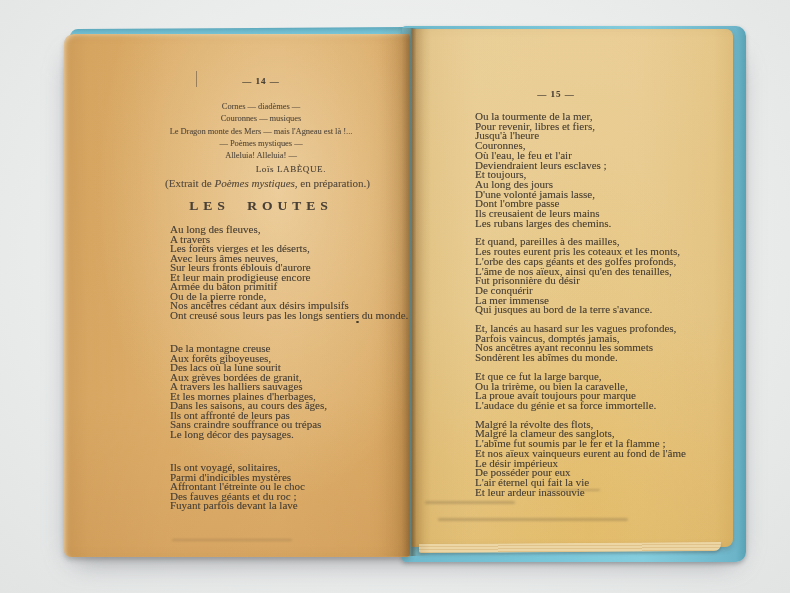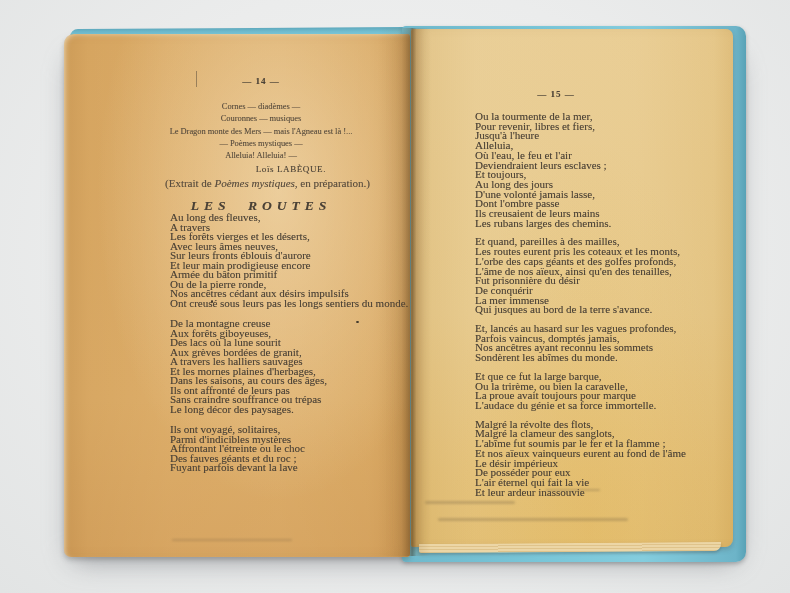--- a/index.html
+++ b/index.html
@@ -84,27 +84,27 @@
 
   .page-number{font-size:9px;font-weight:bold;letter-spacing:1px;text-align:center;height:10px;}
   .rp-content .page-number{width:162px;}
 
   .epigraph{margin-top:15px;text-align:center;font-size:8.4px;line-height:12.3px;color:#584c3e;white-space:nowrap;}
   .author{margin-top:2px;text-align:right;padding-right:47px;font-size:9px;letter-spacing:.6px;height:11px;}
   .note{margin-top:2px;padding-left:16px;font-size:11px;height:11px;white-space:nowrap;color:#584c3e;}
   .note .it{font-style:italic;}
 
   .poem-title{margin-top:10px;text-align:center;font-size:13.5px;font-weight:bold;
-    letter-spacing:5px;word-spacing:9px;height:15px;font-style:italic;}
+    letter-spacing:5px;word-spacing:9px;height:15px;}
 
   .stanza{white-space:nowrap;font-size:11px;}
   .lp-content .stanza{line-height:9.5px;padding-left:21px;}
   .rp-content .stanza{line-height:9.7px;}
-  .lp-content .stanza.first{}
-  .lp-content .stanza + .stanza{margin-top:11px;}
+  .lp-content .stanza.first{margin-top:12px;}
+  .lp-content .stanza + .stanza{margin-top:24px;}
   .rp-content .stanza.first{margin-top:13px;}
   .rp-content .stanza + .stanza{margin-top:9px;}
 
   
   .ink-dot{position:absolute;border-radius:50%;background:#3d352a;}
   .dot1{left:147px;top:266px;width:2px;height:3px;}
   .dot2{left:292px;top:287px;width:3px;height:2px;}
   .pencil-tick{position:absolute;left:132px;top:37px;width:1px;height:16px;background:rgba(80,70,55,.5);}
   .stain{position:absolute;background:rgba(112,96,66,.30);filter:blur(1.1px);border-radius:2px;}
   .stain-a{left:438px;top:518px;width:190px;height:3px;}
@@ -182,21 +182,21 @@
   </div>
 
   <div class="page right-page">
     <div class="rp-content ink">
       <div class="page-number">— 15 —</div>
 
       <div class="stanza first">
           <div class="poem-line">Ou la tourmente de la mer,</div>
           <div class="poem-line">Pour revenir, libres et fiers,</div>
           <div class="poem-line">Jusqu'à l'heure</div>
-          <div class="poem-line">Alleluia,</div>
+          <div class="poem-line">Couronnes,</div>
           <div class="poem-line">Où l'eau, le feu et l'air</div>
           <div class="poem-line">Deviendraient leurs esclaves ;</div>
           <div class="poem-line">Et toujours,</div>
           <div class="poem-line">Au long des jours</div>
           <div class="poem-line">D'une volonté jamais lasse,</div>
           <div class="poem-line">Dont l'ombre passe</div>
           <div class="poem-line">Ils creusaient de leurs mains</div>
           <div class="poem-line">Les rubans larges des chemins.</div>
         </div>
       <div class="stanza">

